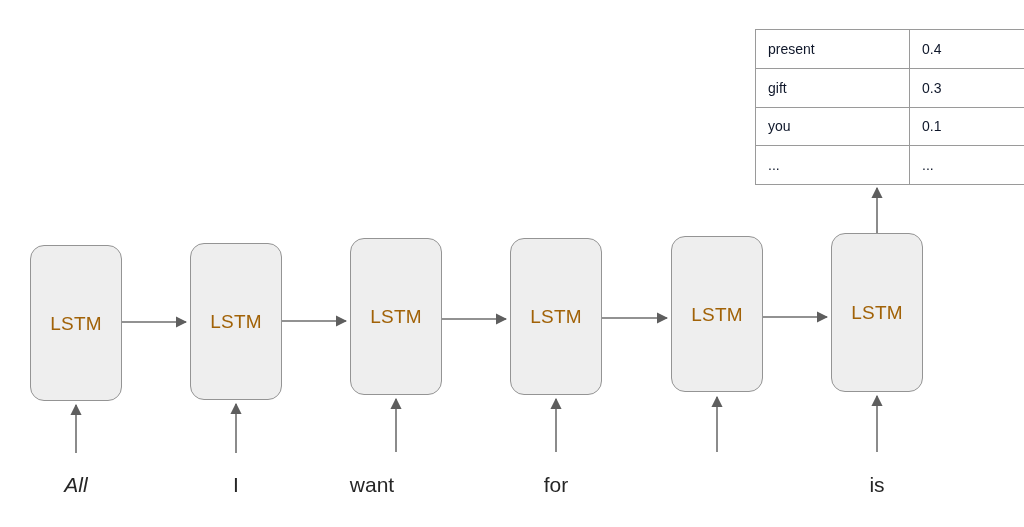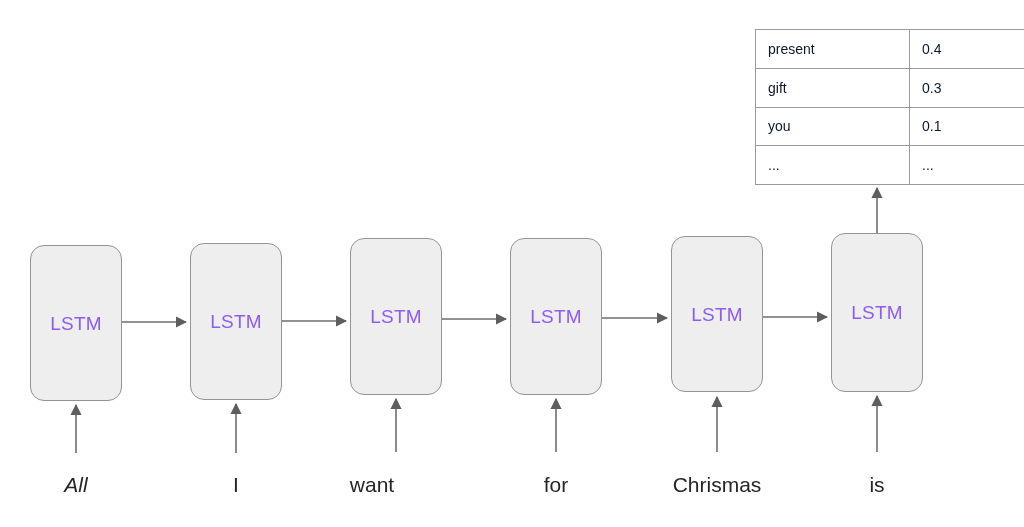--- a/index.html
+++ b/index.html
@@ -30,21 +30,21 @@
     box-sizing: border-box;
     background: #eeeeee;
     border: 1.4px solid #949494;
     border-radius: 14px;
     display: flex;
     align-items: center;
     justify-content: center;
   }
   .lstm-label {
     font-size: 19px;
-    color: #8b5cf6;
+    color: #a16207;
     letter-spacing: 0.2px;
     line-height: 1;
     font-family: "Liberation Sans", sans-serif;
   }
 
   
   .word-label {
     position: absolute;
     top: 472px;
     transform: translateX(-50%);
@@ -157,21 +157,20 @@
     <span class="lstm-label">LSTM</span>
   </div>
   <div class="lstm-cell" style="left:831px; top:233px; height:159px;">
     <span class="lstm-label">LSTM</span>
   </div>
 
   <div class="word-label" style="left:76px;font-style:italic;">All</div>
   <div class="word-label" style="left:236px;">I</div>
   <div class="word-label" style="left:372px;">want</div>
   <div class="word-label" style="left:556px;text-align:center;">for</div>
-  <div class="word-label" style="left:717px;">Chrismas</div>
   <div class="word-label" style="left:877px;">is</div>
 
   <table id="output-table">
     <tbody>
       <tr>
         <td class="token-cell">present</td>
         <td class="prob-cell">0.4</td>
       </tr>
       <tr>
         <td class="token-cell">gift</td>

